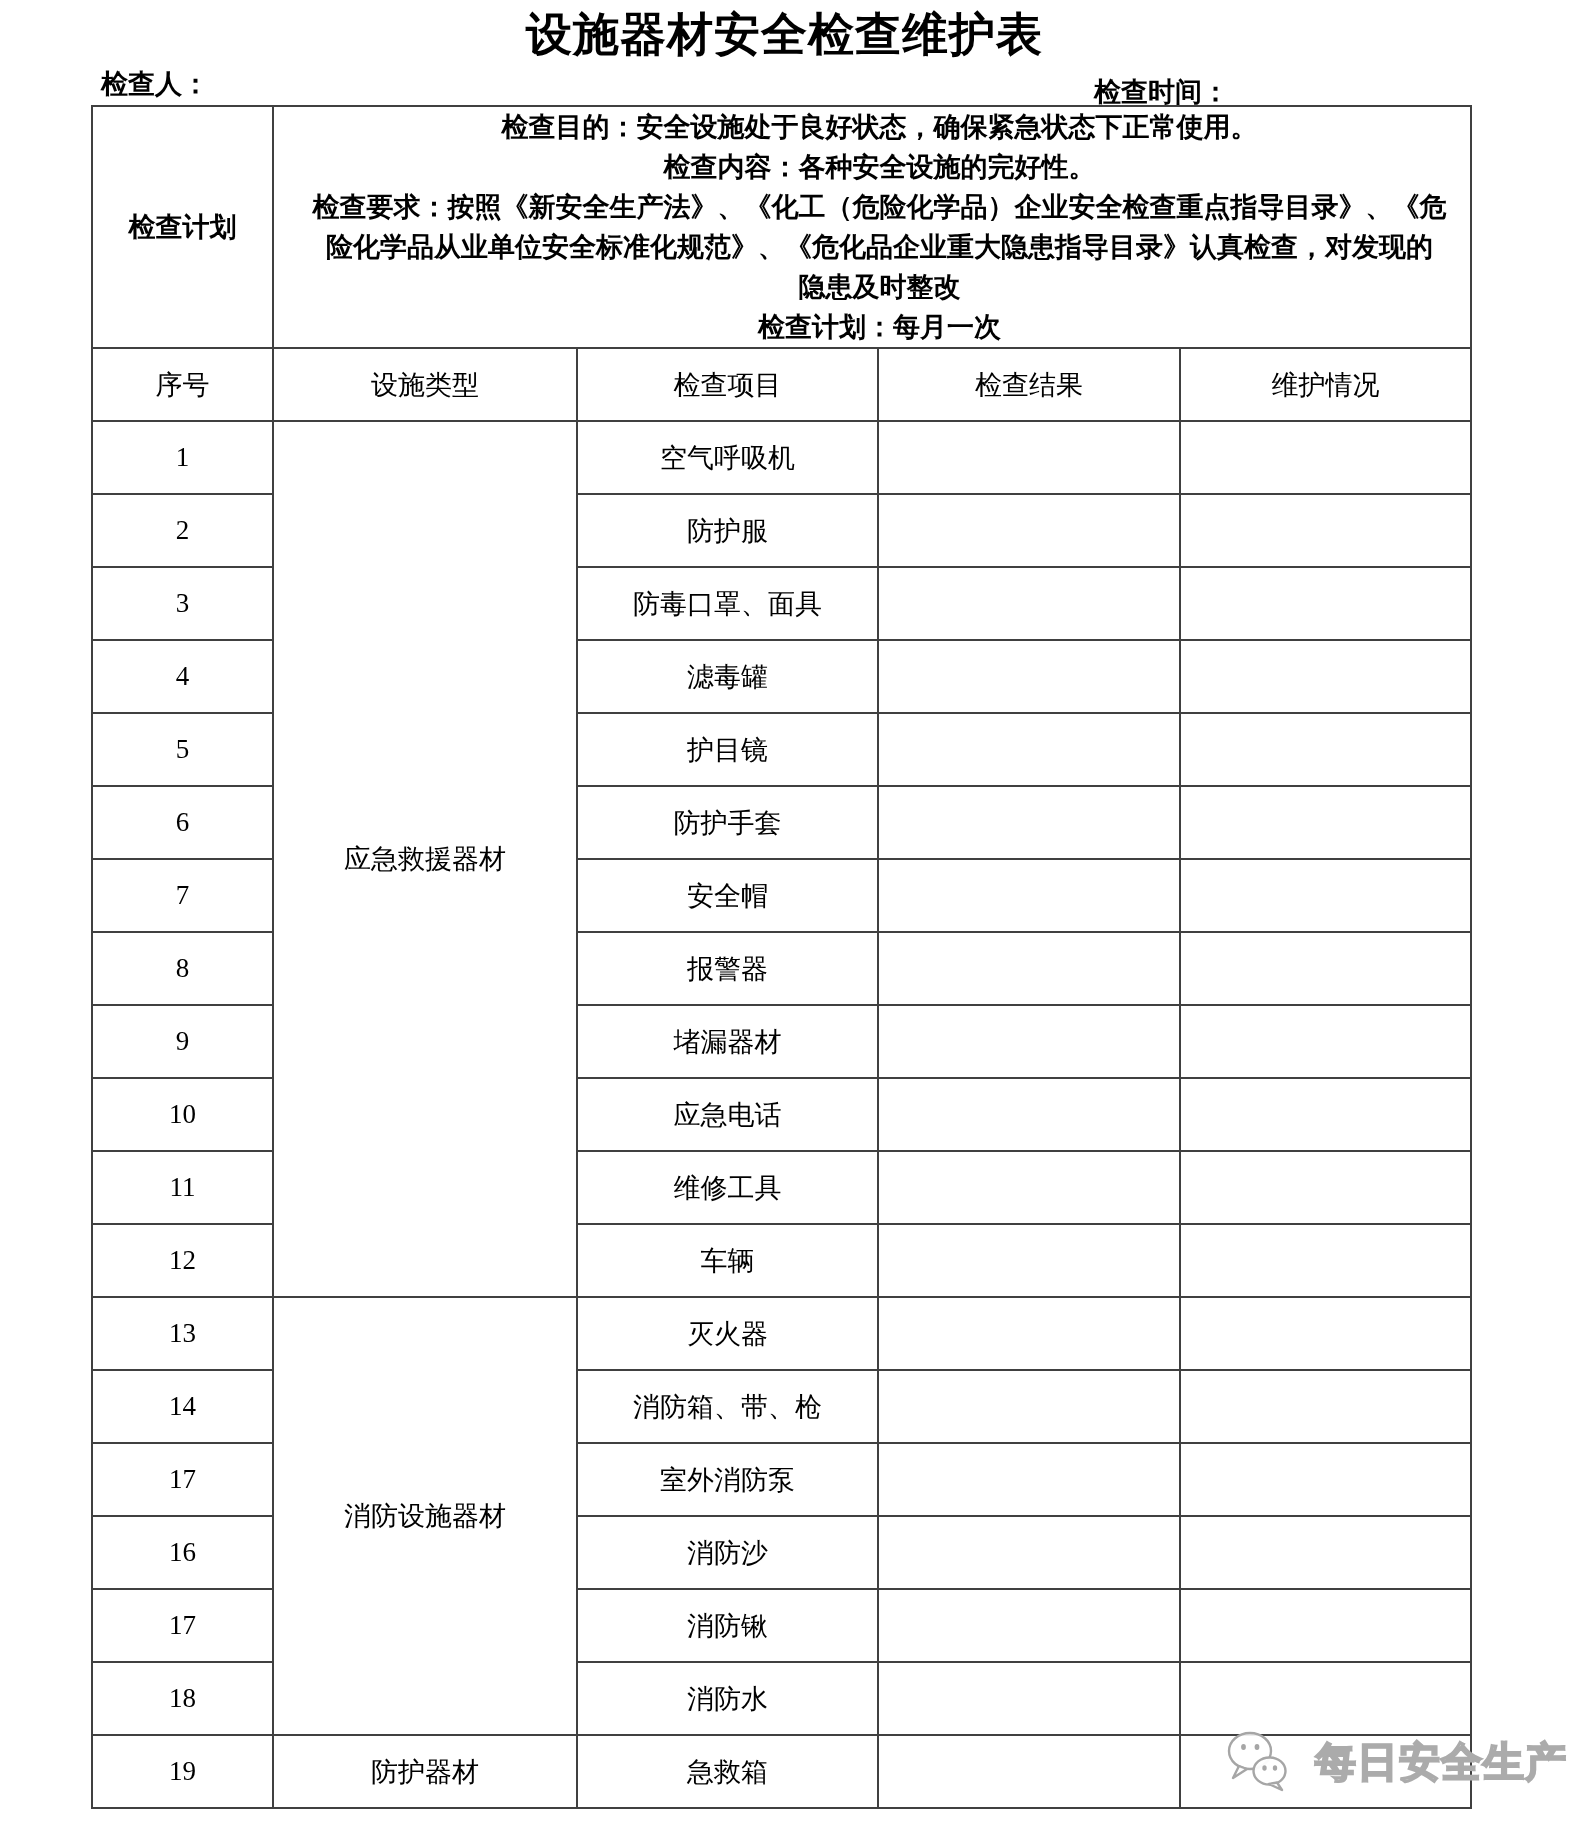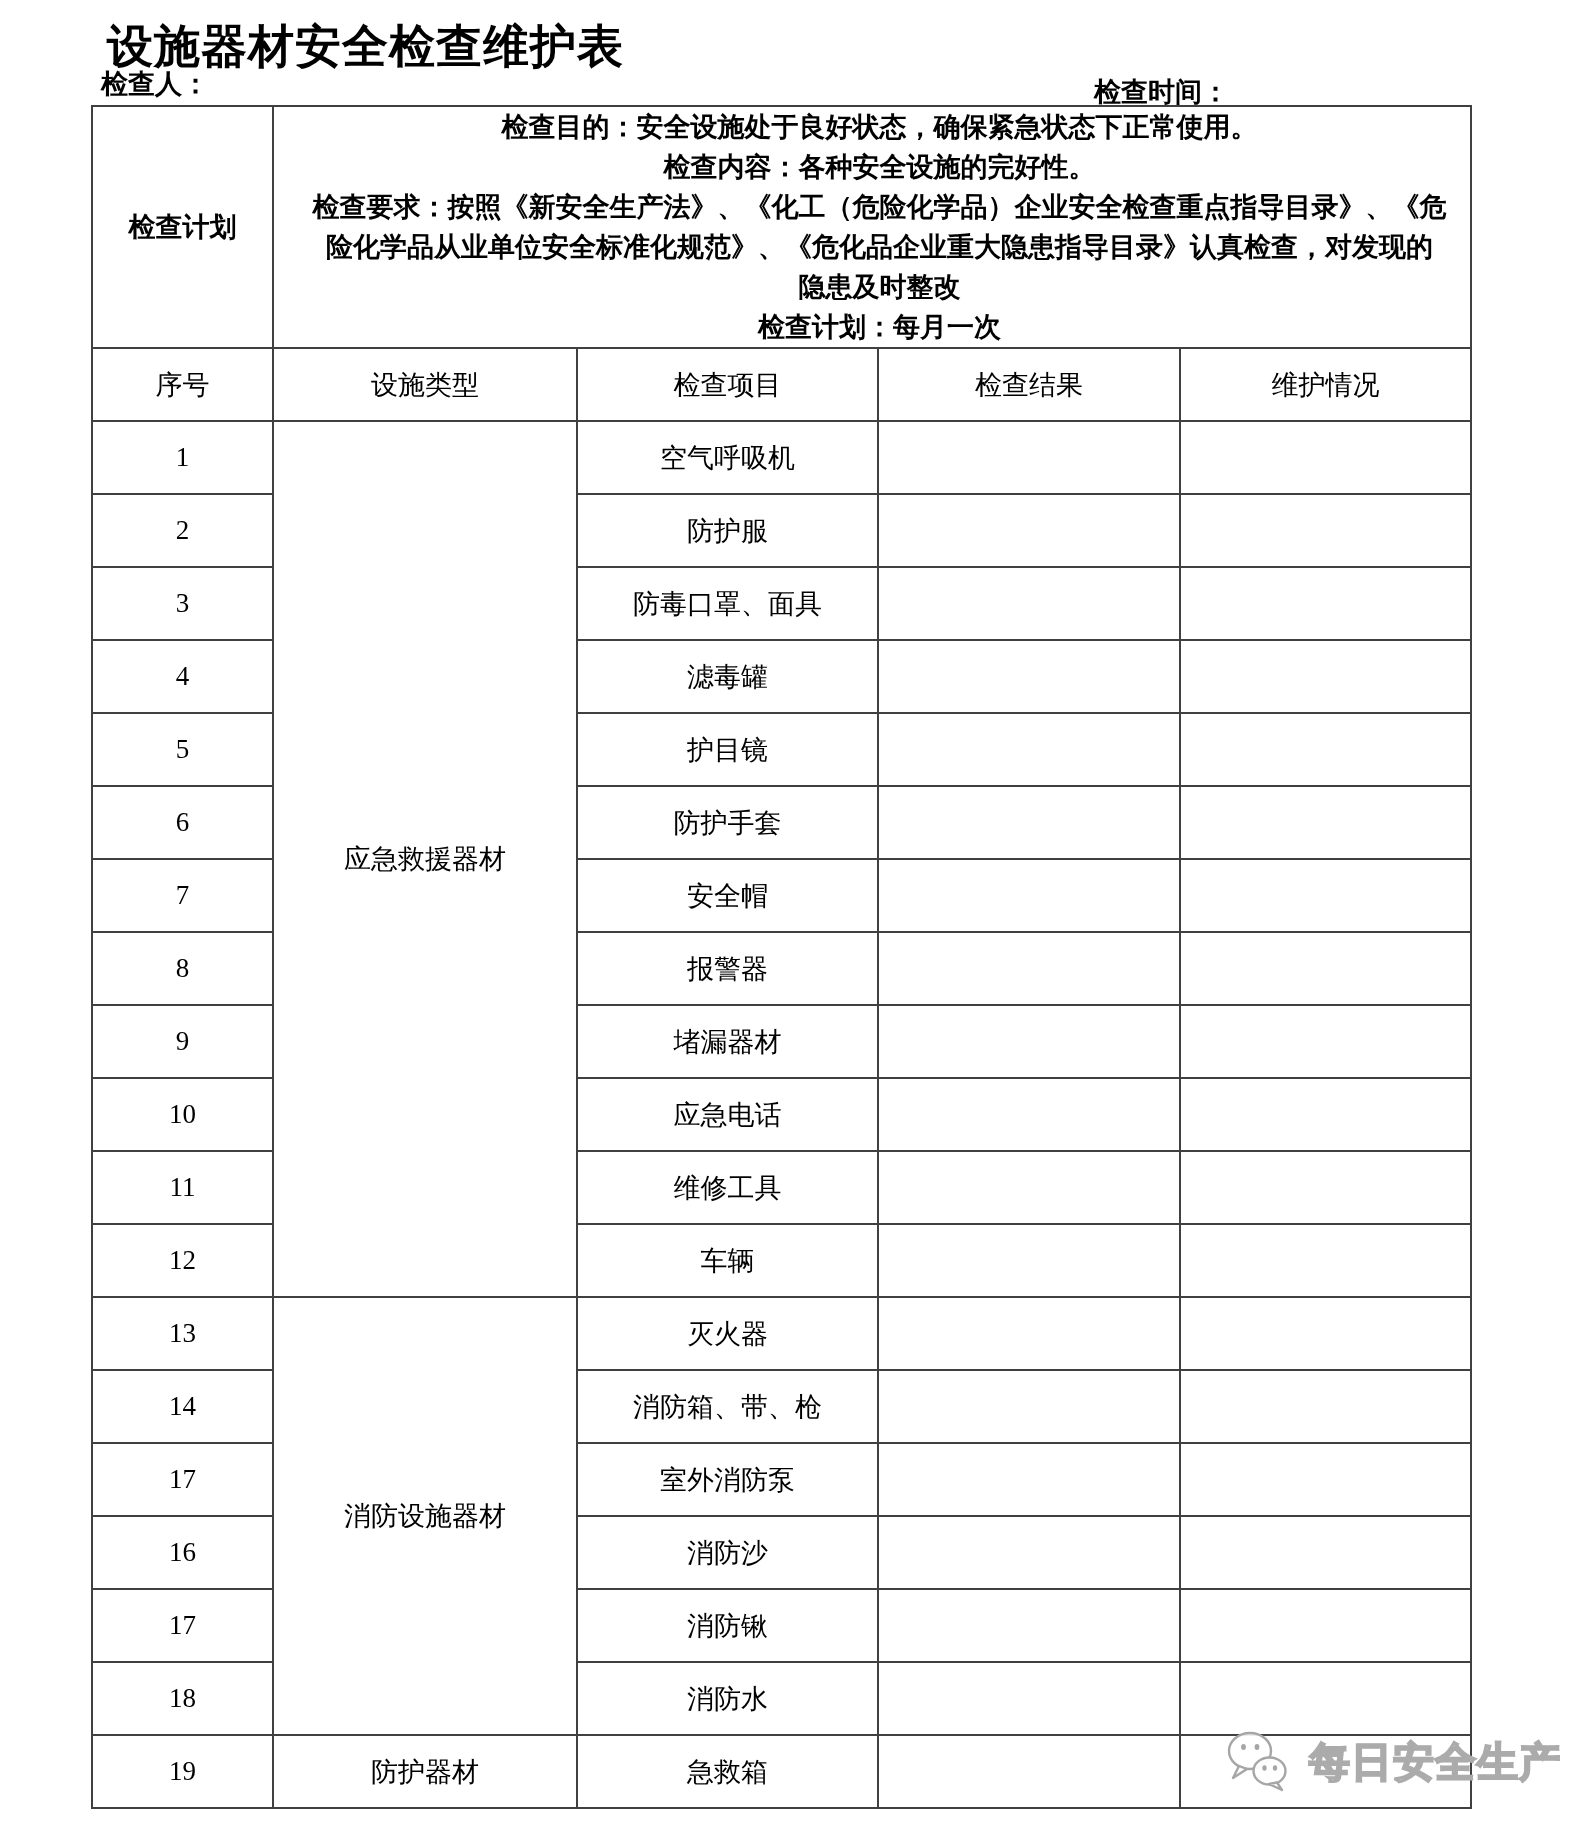--- a/index.html
+++ b/index.html
@@ -6,21 +6,21 @@
   .page{
     position:relative;
     width:1587px;height:1833px;
     background:#ffffff;
     font-family:"Liberation Serif","DejaVu Serif",serif;
     color:#000;
     overflow:hidden;
   }
   .title{
     position:absolute;top:0px;left:91px;width:1379px;
-    margin:16px;
+    margin:4px;text-align:center;
     font-size:46px;font-weight:bold;letter-spacing:1px;
   }
   .meta-row{
     position:absolute;top:66px;left:91px;width:1379px;height:34px;
     font-size:27px;font-weight:bold;
   }
   .meta-inspector{position:absolute;left:10px;top:0;text-align:right;}
   .meta-time{position:absolute;left:1003px;top:8px;}
   table.sheet{
     position:absolute;left:91px;top:105px;
@@ -36,21 +36,21 @@
   }
   tr.head-row td{height:71px;}
   tr.data-row td{height:71px;}
   td.plan-label{font-weight:bold;}
   td.plan-content{
     text-align:left;padding:0 8px 0 16px;font-weight:bold;
   }
   .plan-line{line-height:40px;white-space:nowrap;padding-left:15px;}
   .watermark{
     position:absolute;left:1225px;top:1728px;
-    display:flex;align-items:center;gap:20px;
+    display:flex;align-items:center;gap:26px;
     z-index:5;
   }
   .wm-text{
     font-family:"Liberation Sans","DejaVu Sans",sans-serif;
     font-size:41px;font-weight:bold;letter-spacing:1px;
     color:rgba(255,255,255,0.92);
     -webkit-text-stroke:2px #ababab;
     text-shadow:0 0 1px #bdbdbd;
     white-space:nowrap;
   }

